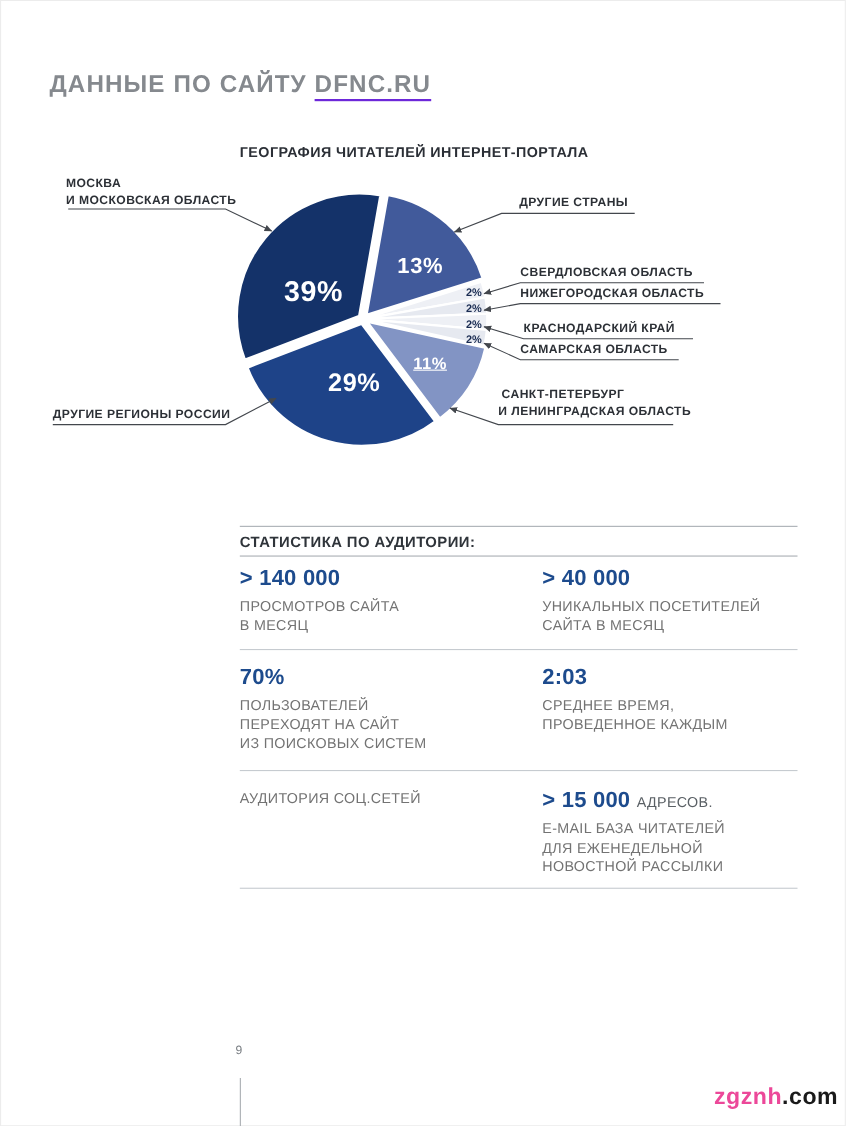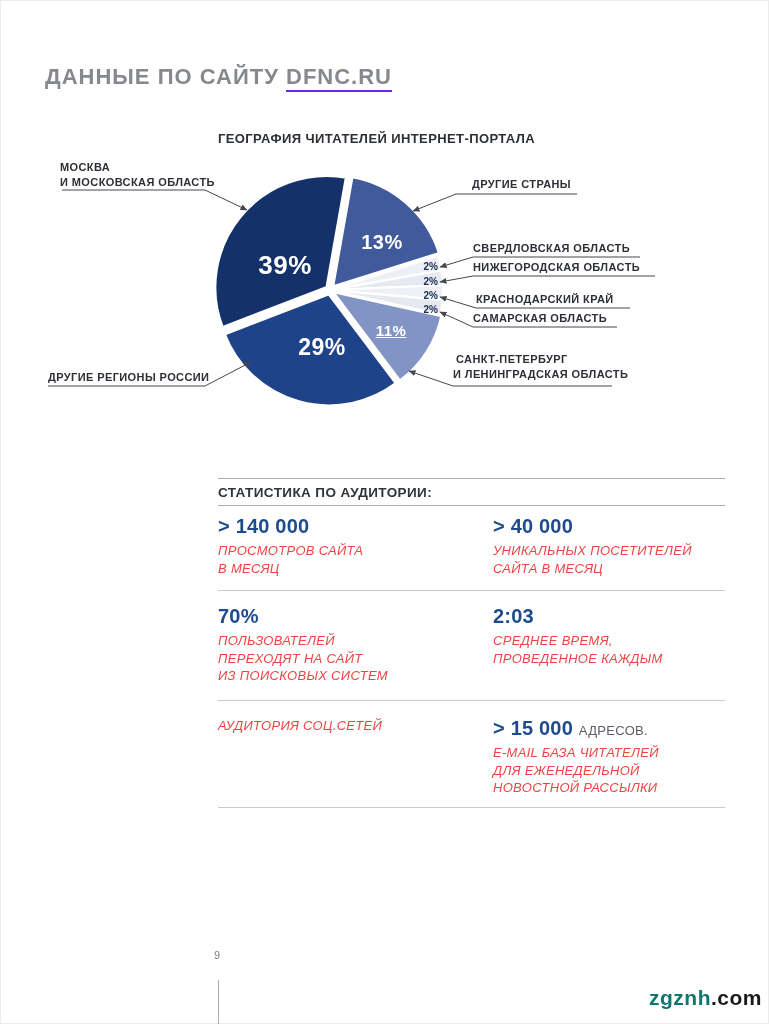--- a/index.html
+++ b/index.html
@@ -37,29 +37,29 @@
   .hline.dark{background:#a9aeb4;}
   .hline.light{background:#c6cbd0;}
   .stat-cell{width:260px;}
   .stat-value{
     font-size:20px;font-weight:bold;color:#1d4b8d;letter-spacing:.2px;margin-bottom:4px;white-space:nowrap;
   }
   .stat-unit{
     font-size:13px;font-weight:normal;color:#5a6065;letter-spacing:.3px;
   }
   .stat-line{
-    font-size:13px;color:#ef4444;line-height:17.5px;letter-spacing:.3px;white-space:nowrap;font-style:italic;
+    font-size:13px;color:#737373;line-height:17.5px;letter-spacing:.3px;white-space:nowrap;
   }
   
   .page-number{left:214px;top:949px;font-size:11px;color:#787d82;}
   .footer-rule{left:218px;top:980px;width:1px;height:44px;background:#a9adb2;}
   .watermark{
     right:7px;top:986px;font-size:21px;font-weight:bold;letter-spacing:.5px;white-space:nowrap;
   }
-  .watermark .wm-red{color:#0f766e;}
+  .watermark .wm-red{color:#ec4899;}
   .watermark .wm-black{color:#1a1a1a;}
 </style>
 </head>
 <body>
 
 <div class="page">
 
   <div class="abs main-title">
     <span>ДАННЫЕ ПО САЙТУ</span>
     <span> </span><span class="domain-link">DFNC.RU</span>

